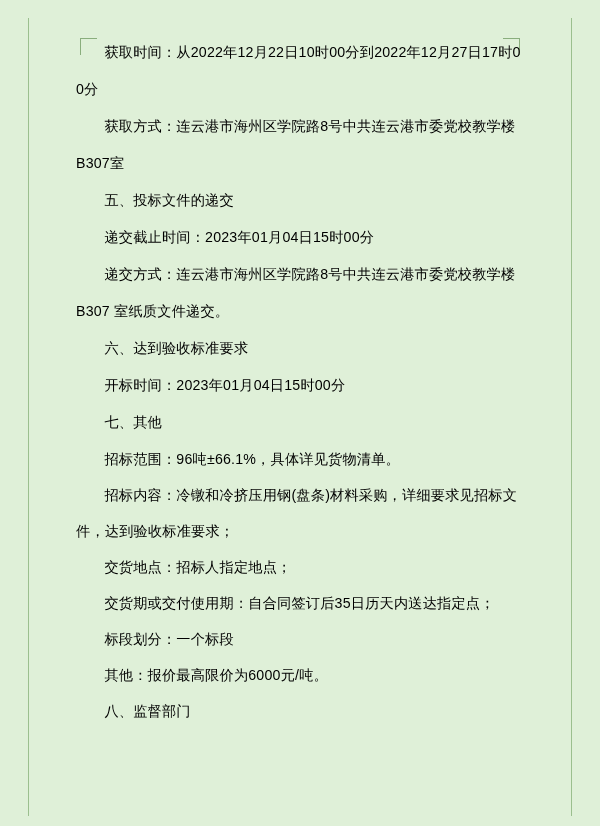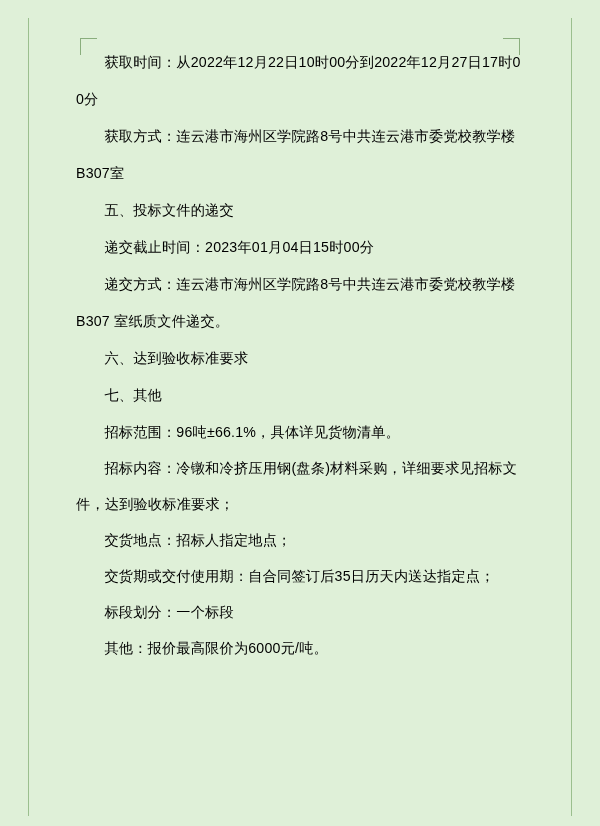--- a/index.html
+++ b/index.html
@@ -38,21 +38,21 @@
     width: 16px;
     height: 16px;
     pointer-events: none;
   }
   .crop.tl { left: 80px; top: 38px; border-left: 1px solid #8aae7d; border-top: 1px solid #8aae7d; }
   .crop.tr { right: 80px; top: 38px; border-right: 1px solid #8aae7d; border-top: 1px solid #8aae7d; }
 
   .content {
     position: absolute;
     left: 76px;
-    top: 44px;
+    top: 34px;
     width: 448px;
     box-sizing: border-box;
   }
   p.para {
     margin: 0 0 0 0;
     font-size: 14.2px;
     line-height: 37px;
     color: #000;
     text-indent: 2em;
     letter-spacing: 0.2px;
@@ -73,22 +73,24 @@
   <div class="crop tl"></div>
   <div class="crop tr"></div>
 
   <div class="content">
     <p class="para">获取时间：从2022年12月22日10时00分到2022年12月27日17时00分</p>
     <p class="para">获取方式：连云港市海州区学院路8号中共连云港市委党校教学楼B307室</p>
     <p class="para">五、投标文件的递交</p>
     <p class="para">递交截止时间：2023年01月04日15时00分</p>
     <p class="para">递交方式：连云港市海州区学院路8号中共连云港市委党校教学楼 B307 室纸质文件递交。</p>
     <p class="para">六、达到验收标准要求</p>
+    <p class="para">开标时间：2023年01月04日15时00分</p>
     <p class="para">七、其他</p>
     <p class="para tight">招标范围：96吨±66.1%，具体详见货物清单。</p>
     <p class="para tight">招标内容：冷镦和冷挤压用钢(盘条)材料采购，详细要求见招标文件，达到验收标准要求；</p>
     <p class="para tight">交货地点：招标人指定地点；</p>
     <p class="para tight">交货期或交付使用期：自合同签订后35日历天内送达指定点；</p>
     <p class="para tight">标段划分：一个标段</p>
     <p class="para tight">其他：报价最高限价为6000元/吨。</p>
+    <p class="para tight">八、监督部门</p>
   </div>
 
 </div>
 
 </body></html>

